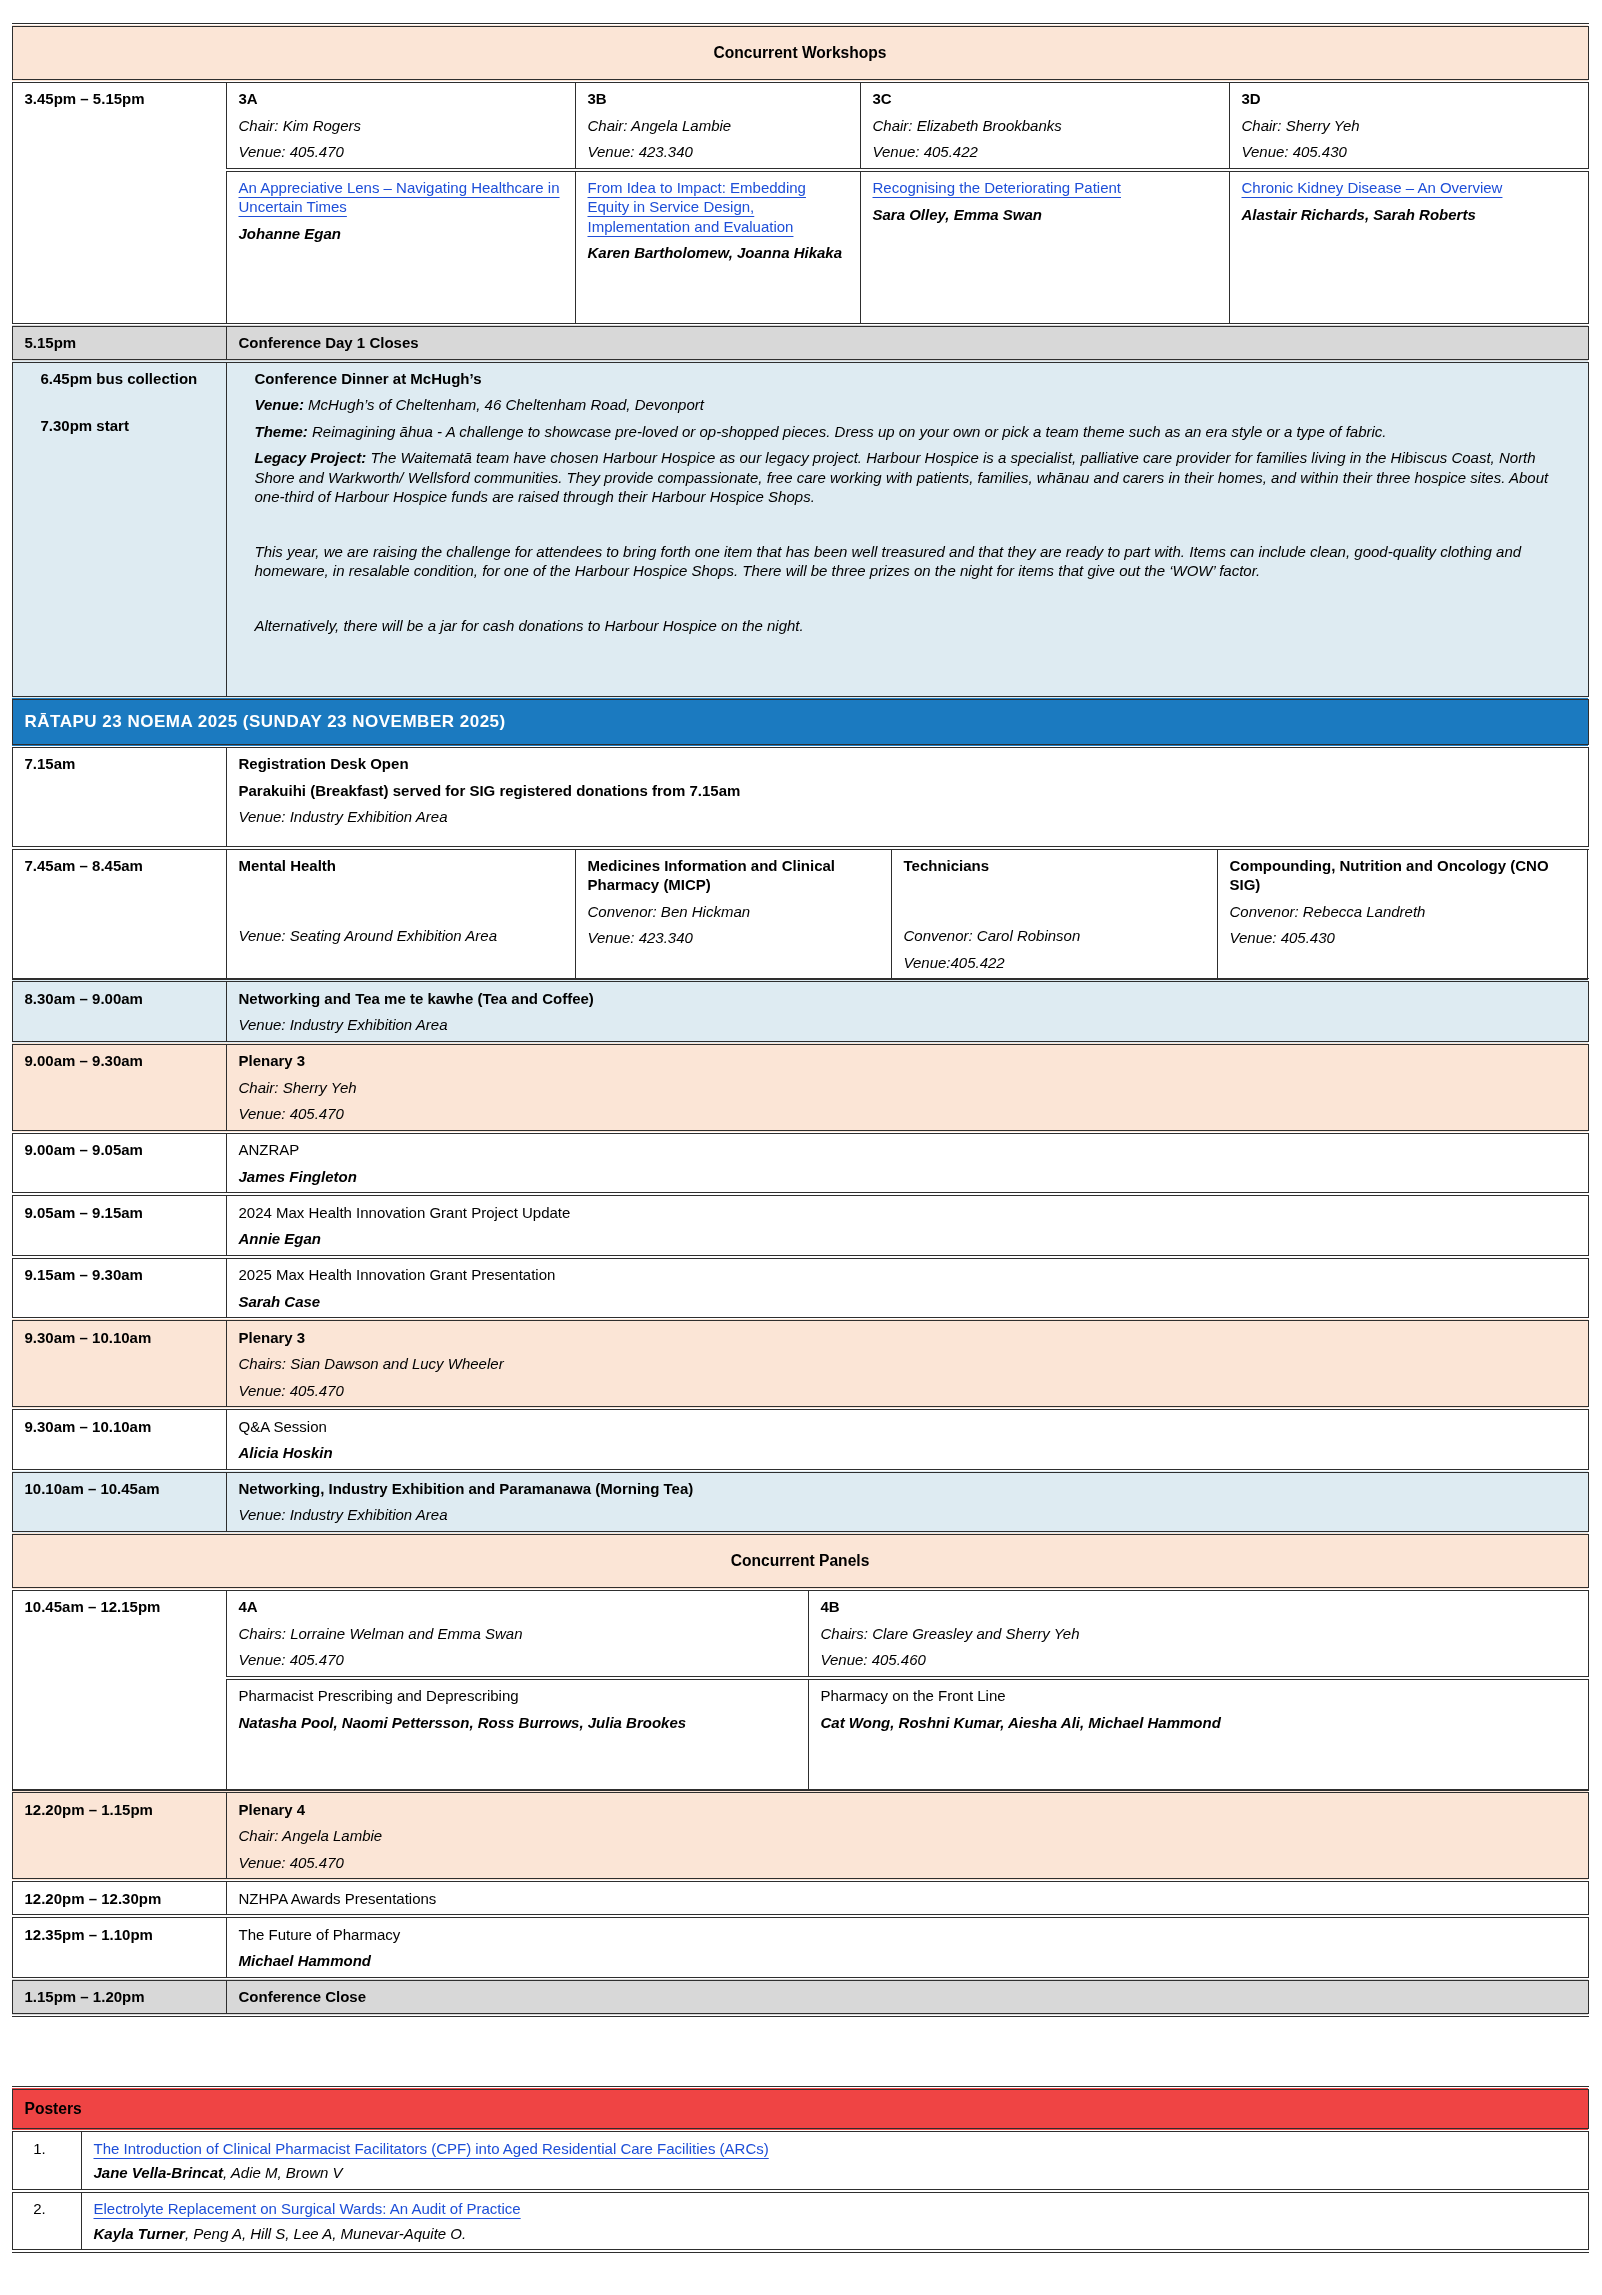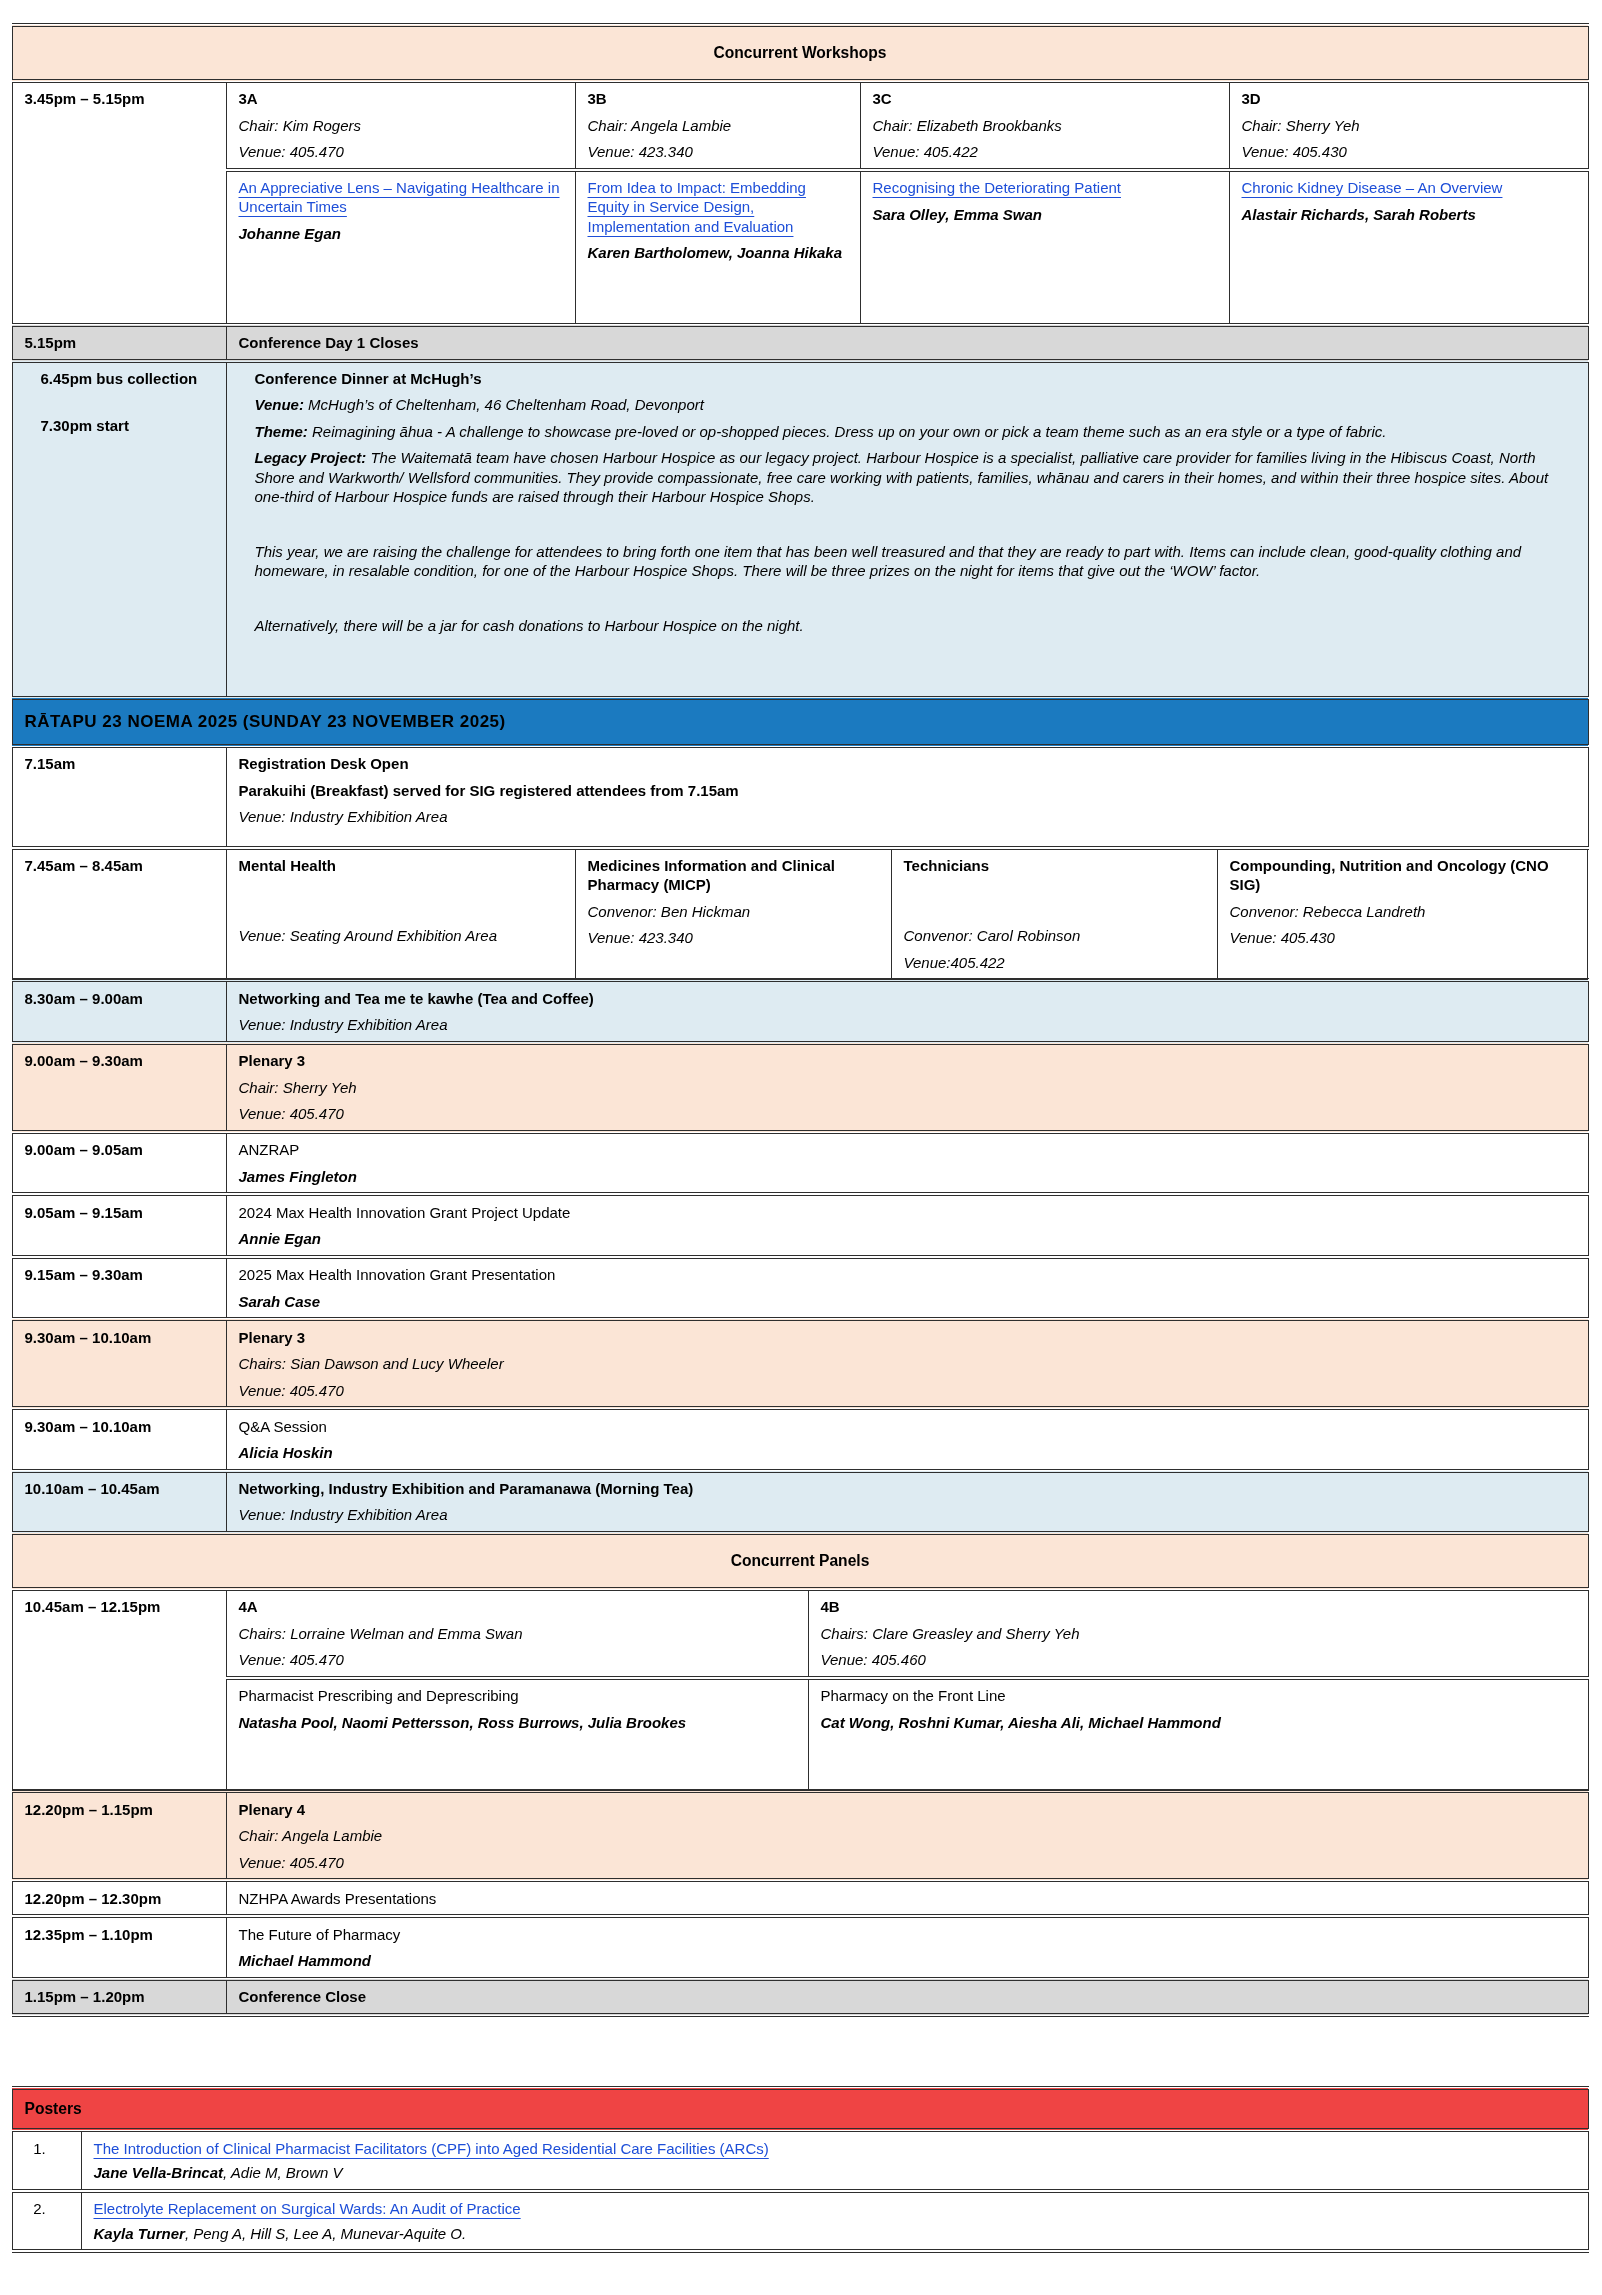--- a/index.html
+++ b/index.html
@@ -15,21 +15,21 @@
   .t td{
     border-left:1.8px solid #2e2e2e;border-right:1.8px solid #2e2e2e;
     border-top:4.1px double #2e2e2e;border-bottom:4.1px double #2e2e2e;
     padding:6.4px 12px;vertical-align:top;background:#fff;
   }
   tr.hdr td{background:#fbe5d6;font-weight:700;text-align:center;padding:16px;font-size:15.6px;}
   tr.hdr-left td{background:#ef4444;font-weight:700;text-align:left;padding:9.2px 12px;font-size:15.6px;}
   tr.gray td{background:#d8d8d8;}
   tr.blue td{background:#deebf2;}
   tr.peach td{background:#fbe5d6;}
-  tr.daybar td{background:#1b7ac0;color:#000000;font-weight:700;font-size:17px;padding:11px 12px;letter-spacing:0.5px;}
+  tr.daybar td{background:#1b7ac0;color:#ffffff;font-weight:700;font-size:17px;padding:11px 12px;letter-spacing:0.5px;}
   .time{font-weight:700;}
   .b{font-weight:700;}
   .it{font-style:italic;}
   .names{font-weight:700;font-style:italic;}
   .line{margin:0 0 7.3px 0;}
   .line:last-child{margin-bottom:0;}
   .sp{height:44px;}
   .t2{margin-top:27.5px;}
   .dgap{margin-top:36px;}
   a.lnk{color:#1d4ed8;text-decoration:underline;text-decoration-thickness:1.4px;text-underline-offset:4.1px;cursor:pointer;}
@@ -146,21 +146,21 @@
   <table class="t">
     <colgroup>
         <col style="width:214px">
         <col style="width:1362px">
       </colgroup>
     <tbody>
         <tr class="h-reg">
       <td class="time">7.15am</td>
       <td>
         <div class="line b">Registration Desk Open</div>
-        <div class="line b">Parakuihi (Breakfast) served for SIG registered attendees from 7.15am</div>
+        <div class="line b">Parakuihi (Breakfast) served for SIG registered donations from 7.15am</div>
         <div class="line it">Venue: Industry Exhibition Area</div>
       </td>
     </tr>
   </tbody>
     </table>
 
   <table class="t">
     <colgroup>
         <col style="width:214px">
         <col style="width:349px">

